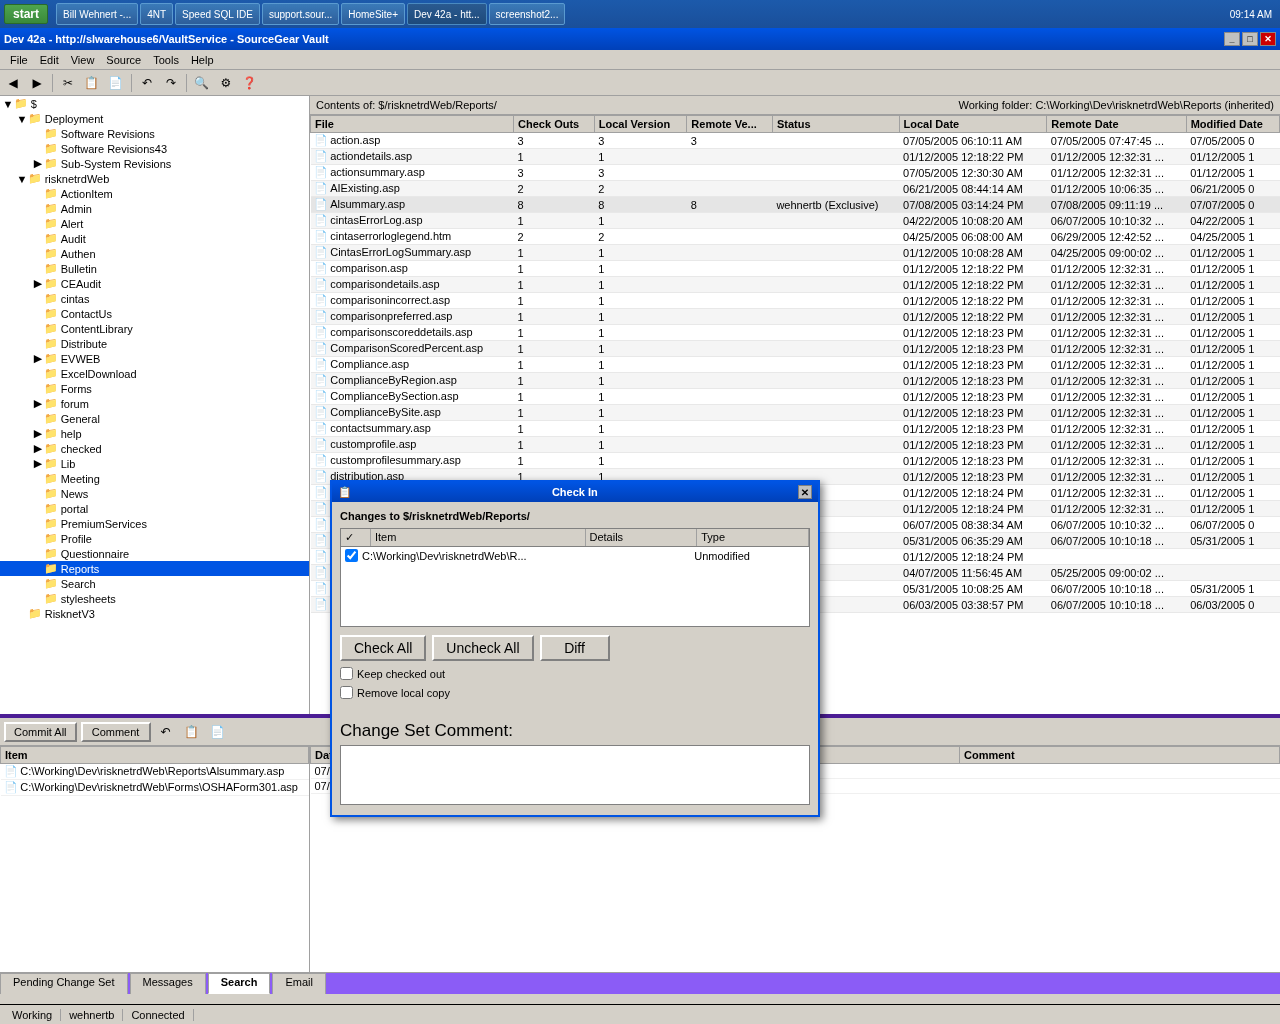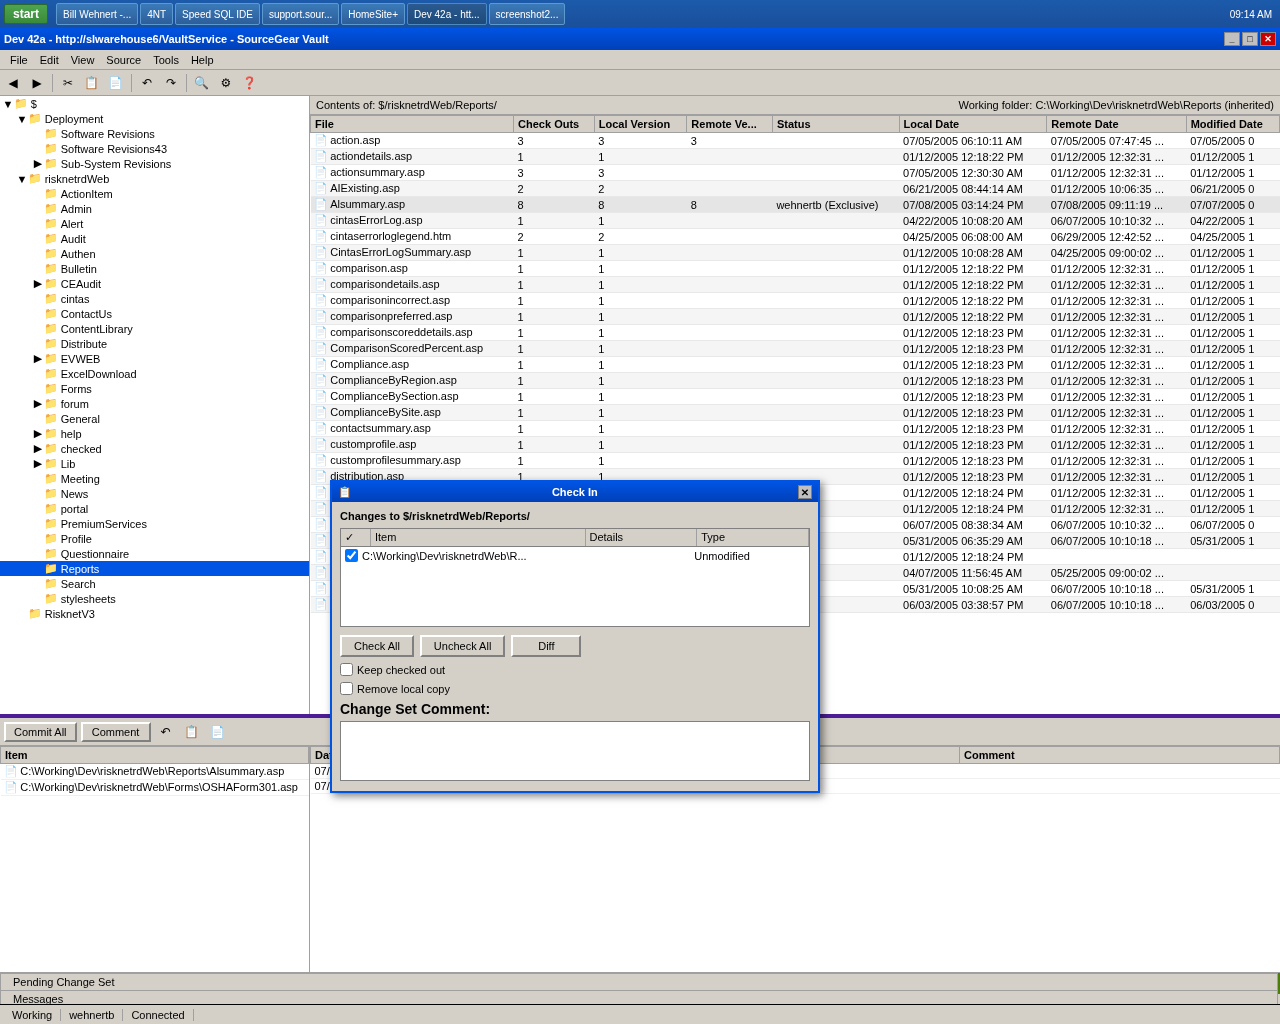--- a/index.html
+++ b/index.html
@@ -45,40 +45,40 @@
     .file-table th { background: #d4d0c8; border: 1px solid #a0a0a0; padding: 2px 4px; text-align: left; position: sticky; top: 0; cursor: pointer; white-space: nowrap; }
     .file-table td { border-bottom: 1px solid #e8e8e8; padding: 1px 4px; white-space: nowrap; }
     .file-table tr:nth-child(even) { background: #f5f5f5; }
 
     
     .bottom-area { height: 280px; border-top: 4px solid #4c1d95; display: flex; flex-direction: column; }
     .bottom-toolbar { height: 28px; background: #d4d0c8; display: flex; align-items: center; padding: 2px 4px; border-bottom: 1px solid #a0a0a0; gap: 4px; }
     .bottom-content { flex: 1; display: flex; }
     .bottom-left { width: 310px; background: white; border-right: 1px solid #a0a0a0; overflow-y: auto; }
     .bottom-right { flex: 1; background: white; overflow-y: auto; }
-    .tabs-bar { display: flex; background: #4d7c0f; border-top: 1px solid #a0a0a0; height: 22px; flex-direction: column; }
+    .tabs-bar { display: flex; background: #8b5cf6; border-top: 1px solid #a0a0a0; height: 22px; }
     .tab { padding: 2px 12px; border: 1px solid #a0a0a0; border-bottom: none; background: #d4d0c8; cursor: pointer; font-size: 11px; margin-right: 2px; }
     .tab.active { background: white; border-bottom: 1px solid white; font-weight: bold; }
 
     
     .status-bar { height: 20px; background: #d4d0c8; border-top: 1px solid #000000; display: flex; align-items: center; padding: 0 4px; position: absolute; bottom: 0; left: 0; right: 0; font-size: 11px; }
     .status-section { padding: 0 8px; border-right: 1px solid #a0a0a0; }
     .dialog { position: absolute; top: 480px; left: 330px; width: 490px; background: #d4d0c8; border: 2px solid #0054e3; box-shadow: 3px 3px 8px rgba(0,0,0,0.5); z-index: 501; pointer-events: all; }
     .dialog-title { background: linear-gradient(to bottom, #0054e3, #0040b8); color: white; padding: 3px 6px; display: flex; align-items: center; justify-content: space-between; font-size: 11px; font-weight: bold; height: 20px; }
     .dialog-close { width: 14px; height: 14px; background: #c0c0c0; border: 1px solid #808080; cursor: pointer; display: flex; align-items: center; justify-content: center; font-size: 10px; color: black; }
     .dialog-body { padding: 8px; }
     .dialog-subtitle { font-size: 11px; font-weight: bold; margin-bottom: 6px; }
     .dialog-list-header { display: flex; background: #d4d0c8; border: 1px solid #808080; font-size: 11px; }
     .dialog-list-col { padding: 2px 4px; border-right: 1px solid #a0a0a0; }
     .dialog-list-body { border: 1px solid #808080; border-top: none; background: white; min-height: 80px; }
     .dialog-list-row { display: flex; align-items: center; padding: 2px 4px; font-size: 11px; }
     .dialog-buttons { display: flex; gap: 6px; margin-top: 8px; justify-content: flex-start; }
-    .dialog-btn { padding: 3px 12px; background: #d4d0c8; border: 2px solid; border-top-color: #fff; border-left-color: #fff; border-bottom-color: #808080; border-right-color: #808080; cursor: pointer; font-size: 11px; min-width: 70px; }
+    .dialog-btn { padding: 3px 12px; background: #d4d0c8; border: 2px solid; border-top-color: #fff; border-left-color: #fff; border-bottom-color: #808080; border-right-color: #808080; cursor: pointer; font-size: 14px; min-width: 70px; }
     .dialog-checkbox-row { display: flex; align-items: center; gap: 4px; margin-top: 6px; font-size: 11px; }
-    .dialog-comment { font-size: 14px; margin-top: 6px; font-weight: bold; }
+    .dialog-comment { font-size: 17px; margin-top: 22px; font-weight: normal; }
     .dialog-textarea { width: 100%; height: 60px; margin-top: 4px; border: 1px solid #808080; resize: none; font-size: 11px; padding: 2px; }
 
     
     ::-webkit-scrollbar { width: 12px; height: 12px; }
     ::-webkit-scrollbar-track { background: #d4d0c8; }
     ::-webkit-scrollbar-thumb { background: #a0a0a0; border: 1px solid #808080; }
   </style>
 </head>
 <body>
 

